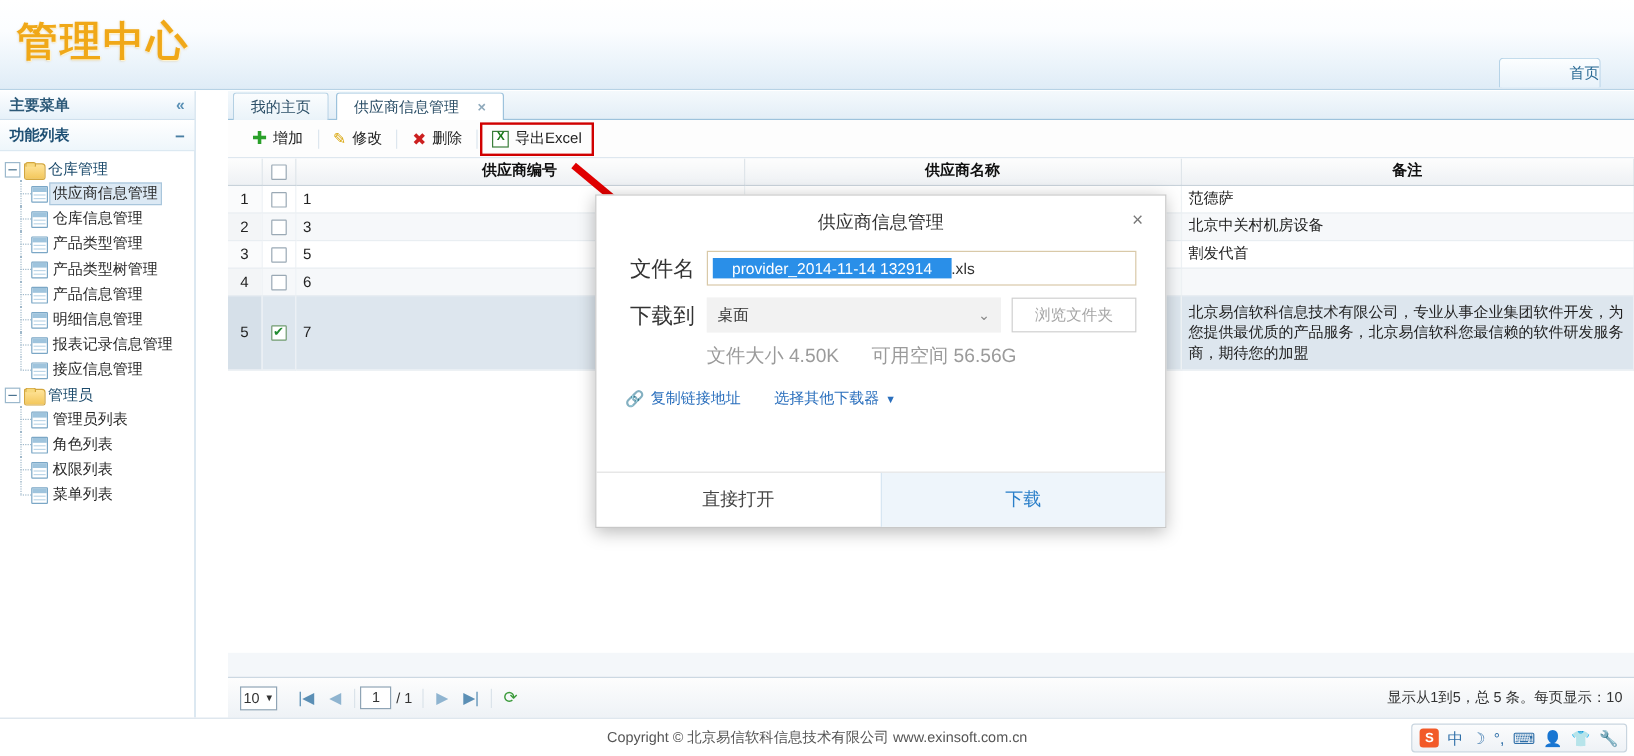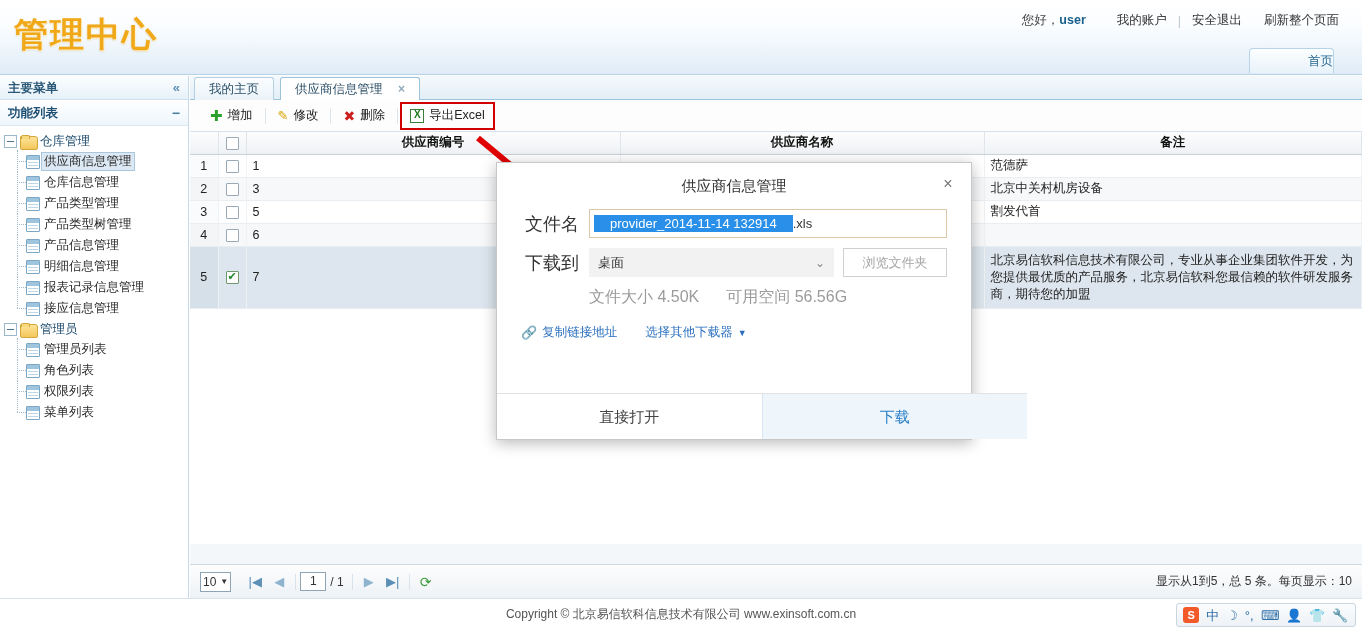--- a/index.html
+++ b/index.html
@@ -45,21 +45,21 @@
     width: 85px; height: 25px;
     background: linear-gradient(to bottom, #fcfeff, #e8f2fa);
     border: 1px solid #b6d3e7; border-bottom: none;
     border-radius: 4px 4px 0 0;
     text-align: right; line-height: 24px;
     font-size: 12.5px; color: #2a6a94;
   }
 
   
   .leftpanel {
-    position: absolute; left: 0; top: 76px; width: 189px; height: 522px;
+    position: absolute; left: 0; top: 76px; width: 163px; height: 522px;
     background: #fff;
     border-right: 1px solid #c5d9e8;
   }
   .panel-title {
     height: 24px; line-height: 24px;
     padding: 0 8px;
     background: linear-gradient(to bottom, #fdfeff, #e6f1f9);
     border-bottom: 1px solid #cfe0ed;
     font-weight: bold; font-size: 12.5px; color: #2c5978;
     display: flex; justify-content: space-between; align-items: center;
@@ -251,21 +251,21 @@
   .meta {
     padding-left: 92px; font-size: 16px; color: #9b9b9b; margin-bottom: 16px;
   }
   .meta .gap { display: inline-block; width: 18px; }
   .links { padding-left: 24px; display: flex; align-items: center; font-size: 12.5px; }
   .links a { color: #2a6fbd; text-decoration: none; }
   .chain { color: #7e8b97; margin-right: 5px; font-size: 13px; }
   .links .gap2 { display: inline-block; width: 28px; }
   .caret { color: #2a6fbd; font-size: 9px; margin-left: 5px; }
   .dlg-footer {
-    position: absolute; left: 0; bottom: 0; width: 530px; height: 46px;
+    position: absolute; left: 0; bottom: 0; width: 474px; height: 46px;
     border-top: 1px solid #e2e2e2; display: flex;
   }
   .dlg-btn {
     flex: 1; text-align: center; line-height: 45px; font-size: 15px; color: #444;
   }
   .dlg-btn.primary { background: #eef5fb; color: #2a7fc9; border-left: 1px solid #d7e6f2; }
 
   
   .pager {
     position: absolute; left: 0; bottom: 0; width: 1172px; height: 34px;
@@ -308,29 +308,20 @@
     font-size: 11px; border-radius: 3px; text-align: center; line-height: 16px;
   }
 </style>
 </head>
 <body>
 
 <div id="root">
 
   <div class="header">
     <div class="brand">管理中心</div>
-    <div class="topnav">
-      <div class="greet">
-        <span>您好，</span><b>user</b>
-      </div>
-      <a href="#">我的账户</a>
-      <span class="sep">|</span>
-      <a href="#">安全退出</a>
-      <a href="#">刷新整个页面</a>
-    </div>
     <div class="homebtn">首页</div>
   </div>
 
   <div class="leftpanel">
     <div class="panel-title">
       <span>主要菜单</span>
       <span class="chev">«</span>
     </div>
     <div class="panel-title2">
       <span>功能列表</span>

